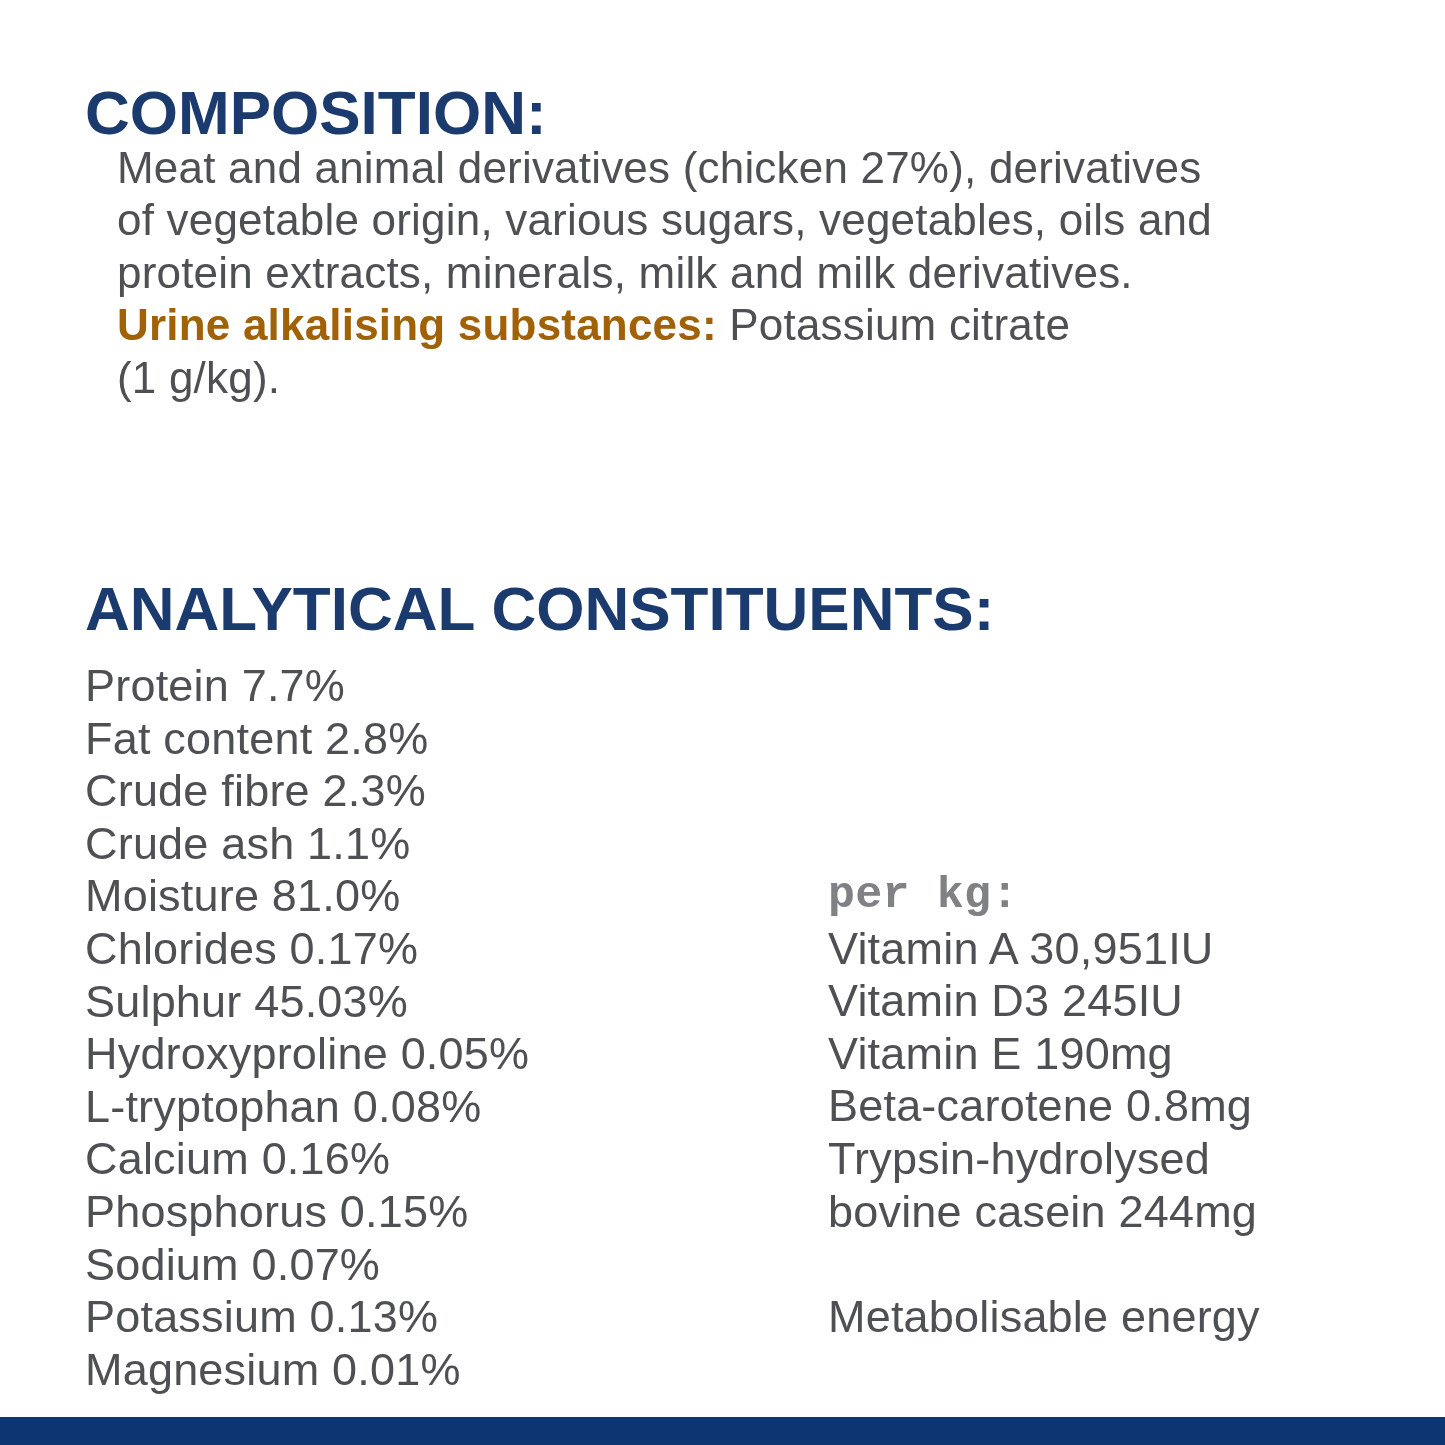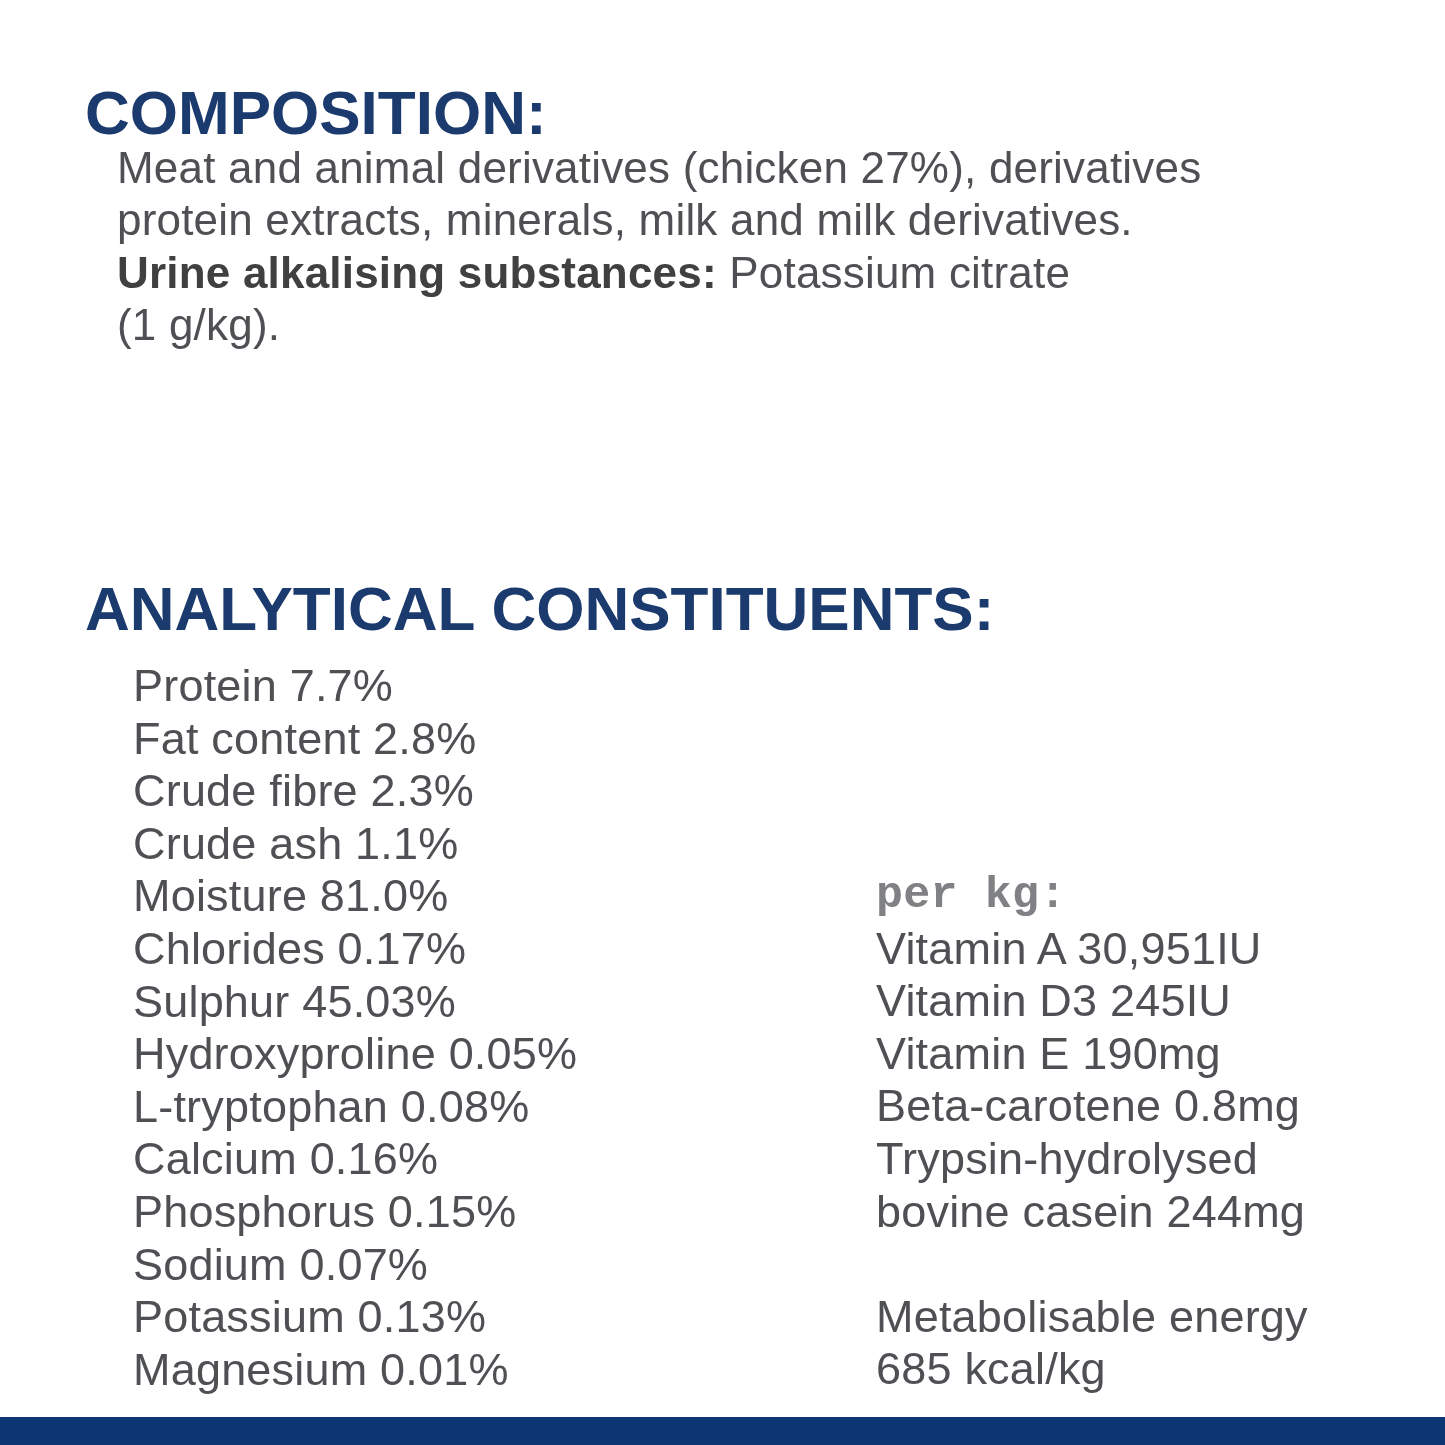--- a/index.html
+++ b/index.html
@@ -29,37 +29,36 @@
       position: absolute;
       left: 85px;
       top: 142px;
       font-size: 44px;
       line-height: 52.4px;
       color: #4f5054;
       letter-spacing: 0.2px;
     }
     .comp-line { white-space: nowrap; margin-left: 32px; }
     .bold-gray {
-      color: #404040;
+      color: #a16207;
       font-weight: 700;
     }
 
     .list-col {
       position: absolute;
       font-size: 45px;
       color: #4f5054;
       letter-spacing: 0.2px;
     }
     #left-col  { left: 85px;  top: 660px; }
     #right-col { left: 828px; top: 870px; } 
     .row {
       height: 52.6px;
       line-height: 52.6px;
       white-space: nowrap;
-      margin-left: 48px;
     }
     #per-kg-row {
       color: #808185;
       font-weight: 700;
       font-family: Liberation Mono, monospace;
     }
 
     .bottom-bar {
       position: absolute;
       left: 0;
@@ -71,20 +70,21 @@
   </style>
 </head>
 <body>
 
 <div class="page">
 
   <h1 class="section-heading" id="composition-heading">COMPOSITION:</h1>
 
   <div class="comp-body">
     <div class="comp-line">Meat and animal derivatives (chicken 27%), derivatives</div>
+    <div class="comp-line">of vegetable origin, various sugars, vegetables, oils and</div>
     <div class="comp-line">protein extracts, minerals, milk and milk derivatives.</div>
     <div class="comp-line"><span class="bold-gray">Urine alkalising substances:</span><span> Potassium citrate</span></div>
     <div class="comp-line">(1 g/kg).</div>
   </div>
 
   <h1 class="section-heading" id="analytical-heading">ANALYTICAL CONSTITUENTS:</h1>
 
   <div class="list-col" id="left-col">
     <div class="row">Protein 7.7%</div>
     <div class="row">Fat content 2.8%</div>
@@ -105,18 +105,17 @@
   <div class="list-col" id="right-col">
     <div class="row" id="per-kg-row">per kg:</div>
     <div class="row">Vitamin A 30,951IU</div>
     <div class="row">Vitamin D3 245IU</div>
     <div class="row">Vitamin E 190mg</div>
     <div class="row">Beta-carotene 0.8mg</div>
     <div class="row">Trypsin-hydrolysed</div>
     <div class="row">bovine casein 244mg</div>
     <div class="row"></div>
     <div class="row">Metabolisable energy</div>
-    <div class="row">685 kcal/kg</div>
   </div>
 
   <div class="bottom-bar"></div>
 
 </div>
 
 </body></html>

